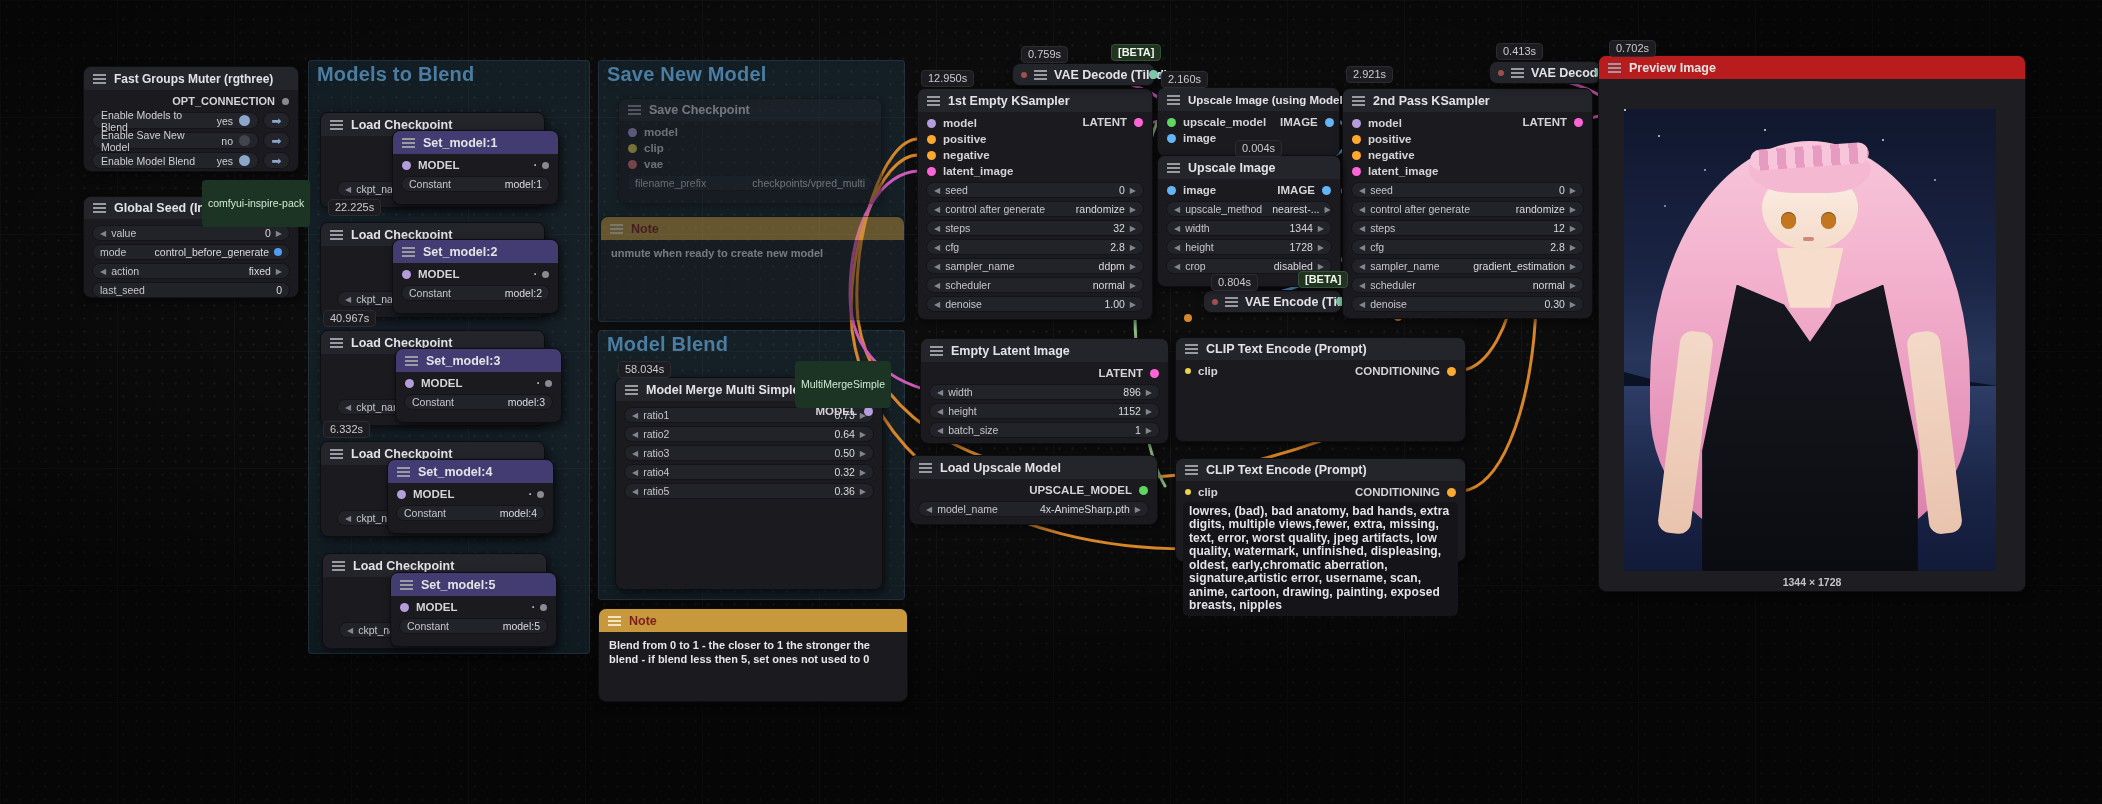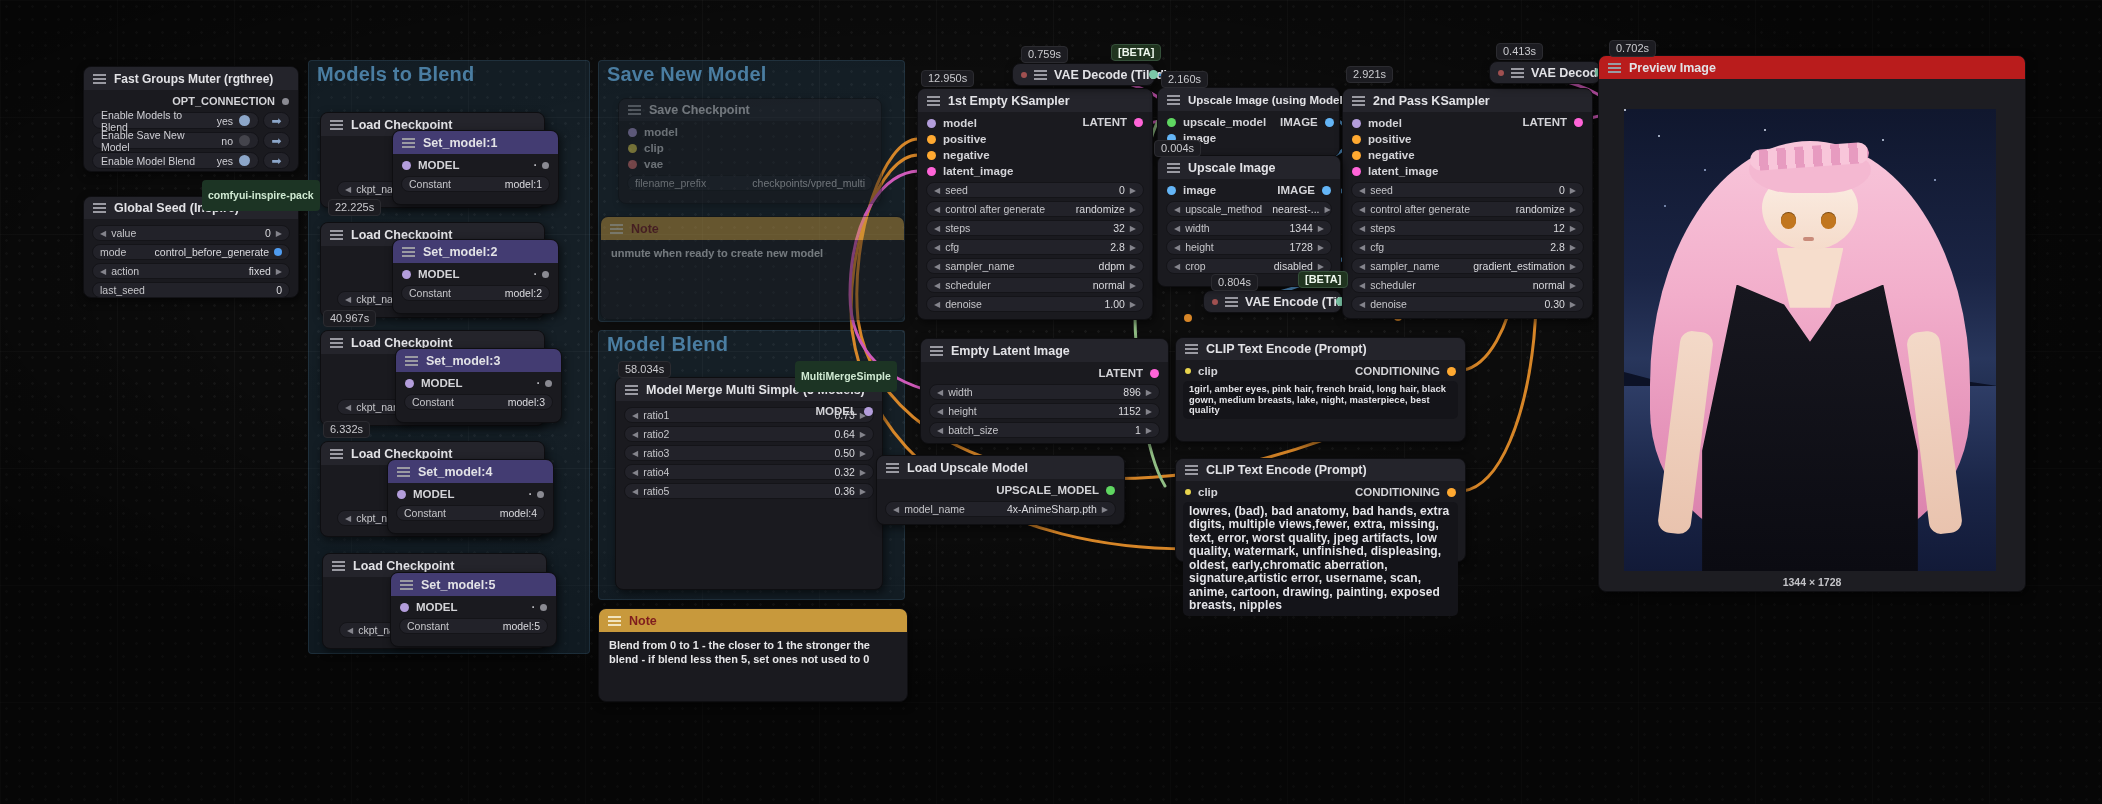--- a/index.html
+++ b/index.html
@@ -24,21 +24,21 @@
 .prow{display:flex;align-items:center;gap:7px;padding:0 9px;font-size:11.5px;font-weight:bold;color:#d4d4d8;height:16px;white-space:nowrap}
 .dot{width:9px;height:9px;border-radius:50%;flex:none}
 .dot.ring{width:5px;height:5px;border:3px solid;background:#17171b!important}
 .grow{flex:1}
 .outrow{position:absolute;right:9px;display:flex;align-items:center;gap:7px;font-size:11.5px;font-weight:bold;color:#d4d4d8;white-space:nowrap}
 .widget{height:16px;margin:3px 8px;background:#222229;border:1px solid #141418;border-radius:8px;display:flex;align-items:center;padding:0 7px;gap:5px;font-size:10.5px;color:#c6c6ca;white-space:nowrap;overflow:hidden}
 .wvalue{color:#dadade}
 .warr{color:#84848c;font-size:8px;font-family:"DejaVu Sans",sans-serif;flex:none}
 .cnode{position:absolute;z-index:2;height:23px;background:#24242b;border:1px solid #0e0e11;border-radius:8px;display:flex;align-items:center;gap:7px;padding:0 8px;font-size:12.5px;font-weight:bold;color:#e2e2e6;box-shadow:2px 3px 8px rgba(0,0,0,.5);white-space:nowrap}
 .tbadge{position:absolute;z-index:4;background:#1c1c21;border:1px solid #2b2b30;border-radius:4px;color:#cbcbcf;font-size:11px;padding:0 6px;line-height:15px;white-space:nowrap}
-.gbadge{position:absolute;z-index:4;background:#1c3424;border-radius:4px;color:#cfe9d2;font-size:10.5px;font-weight:bold;padding:8px 6px;line-height:15px;white-space:nowrap}
+.gbadge{position:absolute;z-index:4;background:#1c3424;border-radius:4px;color:#cfe9d2;font-size:10.5px;font-weight:normal;padding:16px 6px;line-height:15px;white-space:nowrap}
 .beta{background:#20341f;color:#eef7ed;font-weight:bold;border-color:#35503a}
 .note .nhead{background:#c8993c;color:#7f1d1d}
 .note .nbody{font-size:11px;font-weight:bold;color:#e6e6e8;padding:7px 10px;line-height:1.25}
 .sm .nhead{background:#433c72}
 .muted{opacity:.45}
 .mrow{display:flex;gap:4px;margin:3px 8px;height:17px}
 .mpill{flex:1;background:#23232a;border:1px solid #131318;border-radius:9px;display:flex;align-items:center;padding:0 8px;gap:6px;font-size:10.5px;color:#cfcfd4}
 .mdot{width:11px;height:11px;border-radius:50%;flex:none}
 .march{width:27px;background:#23232a;border:1px solid #131318;border-radius:9px;display:flex;align-items:center;justify-content:center;color:#8ca6c9;font-size:12px;font-family:"DejaVu Sans",sans-serif}
 .prompt{margin:2px 7px;background:#141419;border-radius:5px;padding:3px 6px;font-size:9.3px;font-weight:bold;line-height:1.14;color:#e4e4e8;letter-spacing:.1px}
@@ -740,21 +740,21 @@
     <span class="warr">◀</span>
     <span>batch_size</span>
     <span class="grow"></span>
     <span class="wvalue">1</span>
     <span class="warr">▶</span>
   </div>
 </div>
   </div>
 </div>
 
-<div class="node" style="left:876px;top:455px;width:249px;height:70px">
+<div class="node" style="left:909px;top:455px;width:249px;height:70px">
   <div class="nhead">
       <span class="burger"></span>
       <span>Load Upscale Model</span>
     </div>
   <div class="nbody">
     <div class="prow" style="justify-content:flex-end">
       <span>UPSCALE_MODEL</span>
       <span class="dot" style="background:#5fd661"></span>
     </div>
     <div>
@@ -775,21 +775,20 @@
       <span>CLIP Text Encode (Prompt)</span>
     </div>
   <div class="nbody">
     <div class="prow">
       <span class="dot ring" style="border-color:#e8d44d"></span>
       <span>clip</span>
       <span class="grow"></span>
       <span>CONDITIONING</span>
       <span class="dot" style="background:#ffa931"></span>
     </div>
-    <div class="prompt">1girl, amber eyes, pink hair, french braid, long hair, black gown, medium breasts, lake, night, masterpiece, best quality</div>
   </div>
 </div>
 
 <div class="node" style="left:1175px;top:458px;width:291px;height:104px">
   <div class="nhead" style="height:22px">
       <span class="burger"></span>
       <span>CLIP Text Encode (Prompt)</span>
     </div>
   <div class="nbody">
     <div class="prow">
@@ -833,18 +832,18 @@
 
 <div class="tbadge" style="left:328px;top:199px">22.225s</div>
 <div class="tbadge" style="left:323px;top:310px">40.967s</div>
 <div class="tbadge" style="left:323px;top:421px">6.332s</div>
 <div class="tbadge" style="left:618px;top:361px">58.034s</div>
 <div class="gbadge" style="left:795px;top:361px">MultiMergeSimple</div>
 <div class="tbadge" style="left:921px;top:70px">12.950s</div>
 <div class="tbadge" style="left:1021px;top:46px">0.759s</div>
 <div class="tbadge beta" style="left:1111px;top:44px">[BETA]</div>
 <div class="tbadge" style="left:1161px;top:71px">2.160s</div>
-<div class="tbadge" style="left:1154px;top:140px">0.004s</div>
+<div class="tbadge" style="left:1235px;top:140px">0.004s</div>
 <div class="tbadge" style="left:1211px;top:274px">0.804s</div>
 <div class="tbadge beta" style="left:1298px;top:271px">[BETA]</div>
 <div class="tbadge" style="left:1346px;top:66px">2.921s</div>
 <div class="tbadge" style="left:1496px;top:43px">0.413s</div>
 <div class="tbadge" style="left:1609px;top:40px">0.702s</div>
 
 </body></html>

